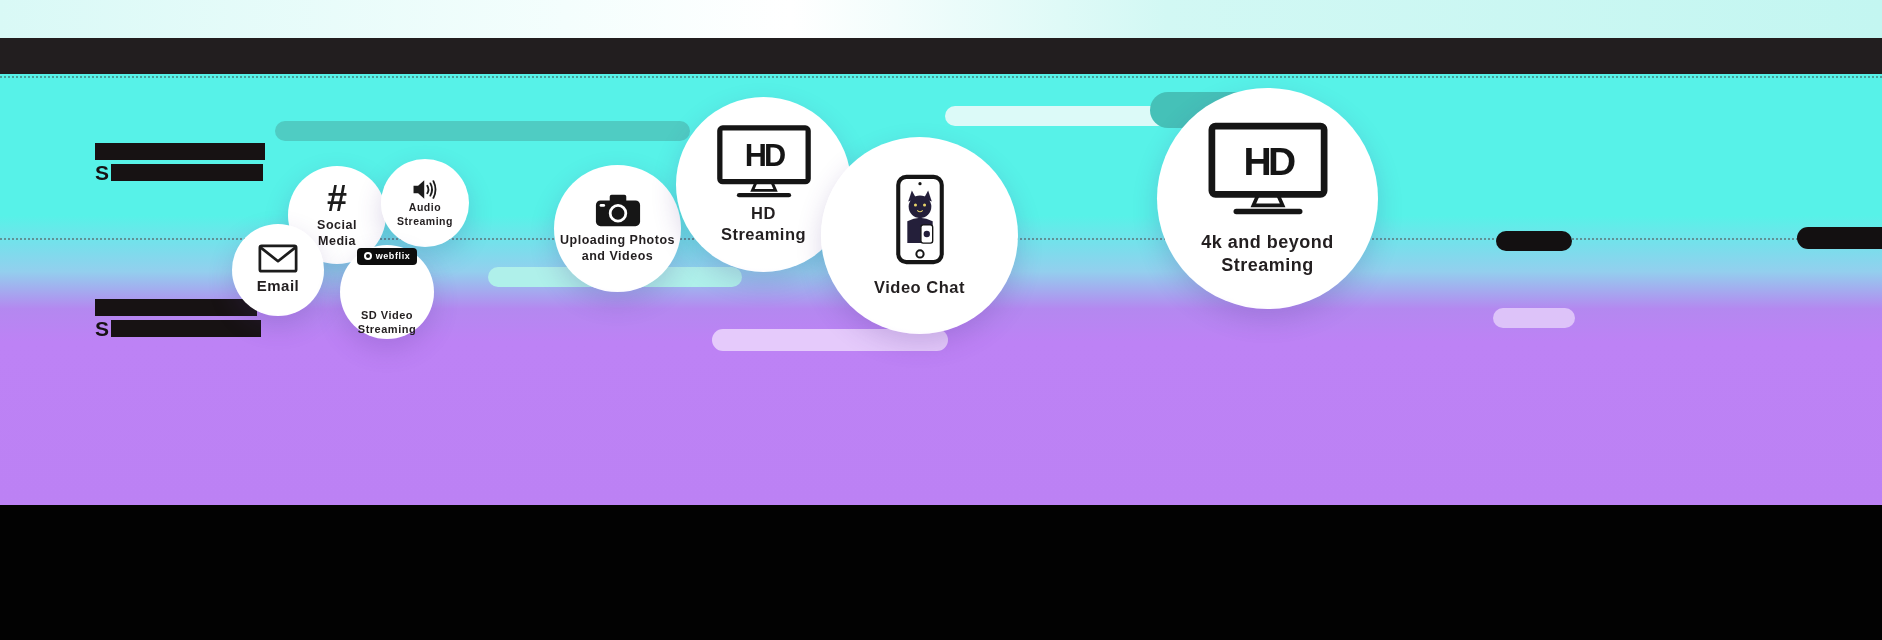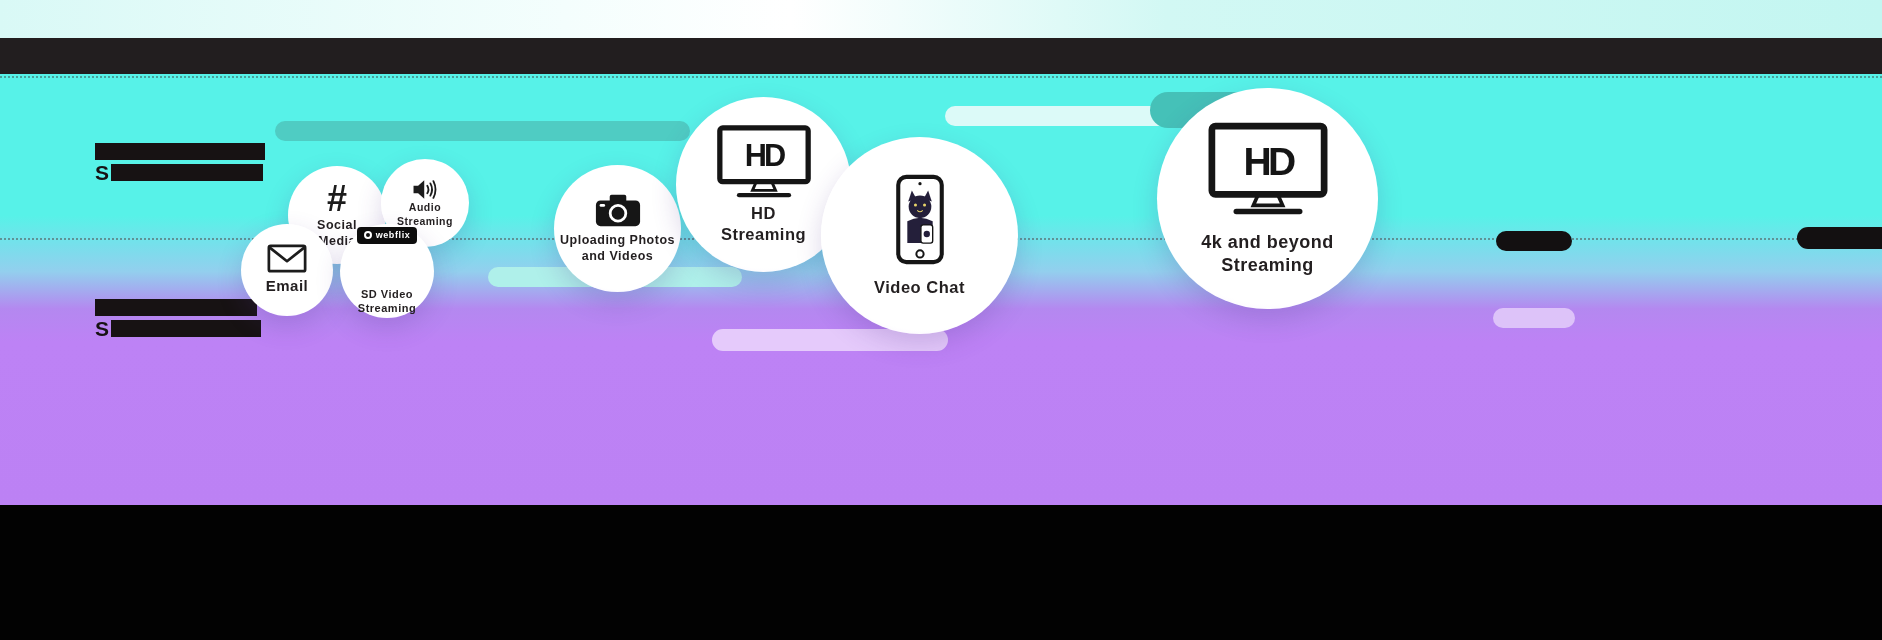--- a/index.html
+++ b/index.html
@@ -53,24 +53,24 @@
   }
   .label{font-weight:700;color:#231f20;white-space:pre-line;letter-spacing:.5px;line-height:1.25;}
 
   .b-social{left:288px;top:166px;width:98px;height:98px;}
   .b-social .label{font-size:12.5px;}
   .hash{font-size:36px;font-weight:800;line-height:1;color:#1c1c1c;margin-bottom:1px;}
 
   .b-audio{left:381px;top:159px;width:88px;height:88px;}
   .b-audio .label{font-size:10.5px;margin-top:0;}
 
-  .b-email{left:241px;top:224px;width:92px;height:92px;text-align:center;}
+  .b-email{left:232px;top:224px;width:92px;height:92px;text-align:center;}
   .b-email .label{font-size:15px;margin-top:4px;}
 
-  .b-sd{left:340px;top:224px;width:94px;height:94px;gap:40px;}
+  .b-sd{left:340px;top:245px;width:94px;height:94px;gap:40px;}
   .b-sd .label{font-size:11px;margin-top:4px;}
   .webflix{background:#0d0d0d;border-radius:4px;padding:4px 7px;display:flex;align-items:center;gap:4px;}
   .webflix-ring{width:8px;height:8px;border:2px solid #fff;border-radius:50%;box-sizing:border-box;flex:0 0 auto;}
   .webflix-text{color:#fff;font-size:9px;font-weight:700;letter-spacing:.6px;line-height:1;}
 
   .b-upload{left:554px;top:165px;width:127px;height:127px;}
   .b-upload .label{font-size:12.5px;margin-top:5px;}
 
   .b-hd{left:676px;top:97px;width:175px;height:175px;}
   .b-hd .label{font-size:16.5px;margin-top:2px;}

